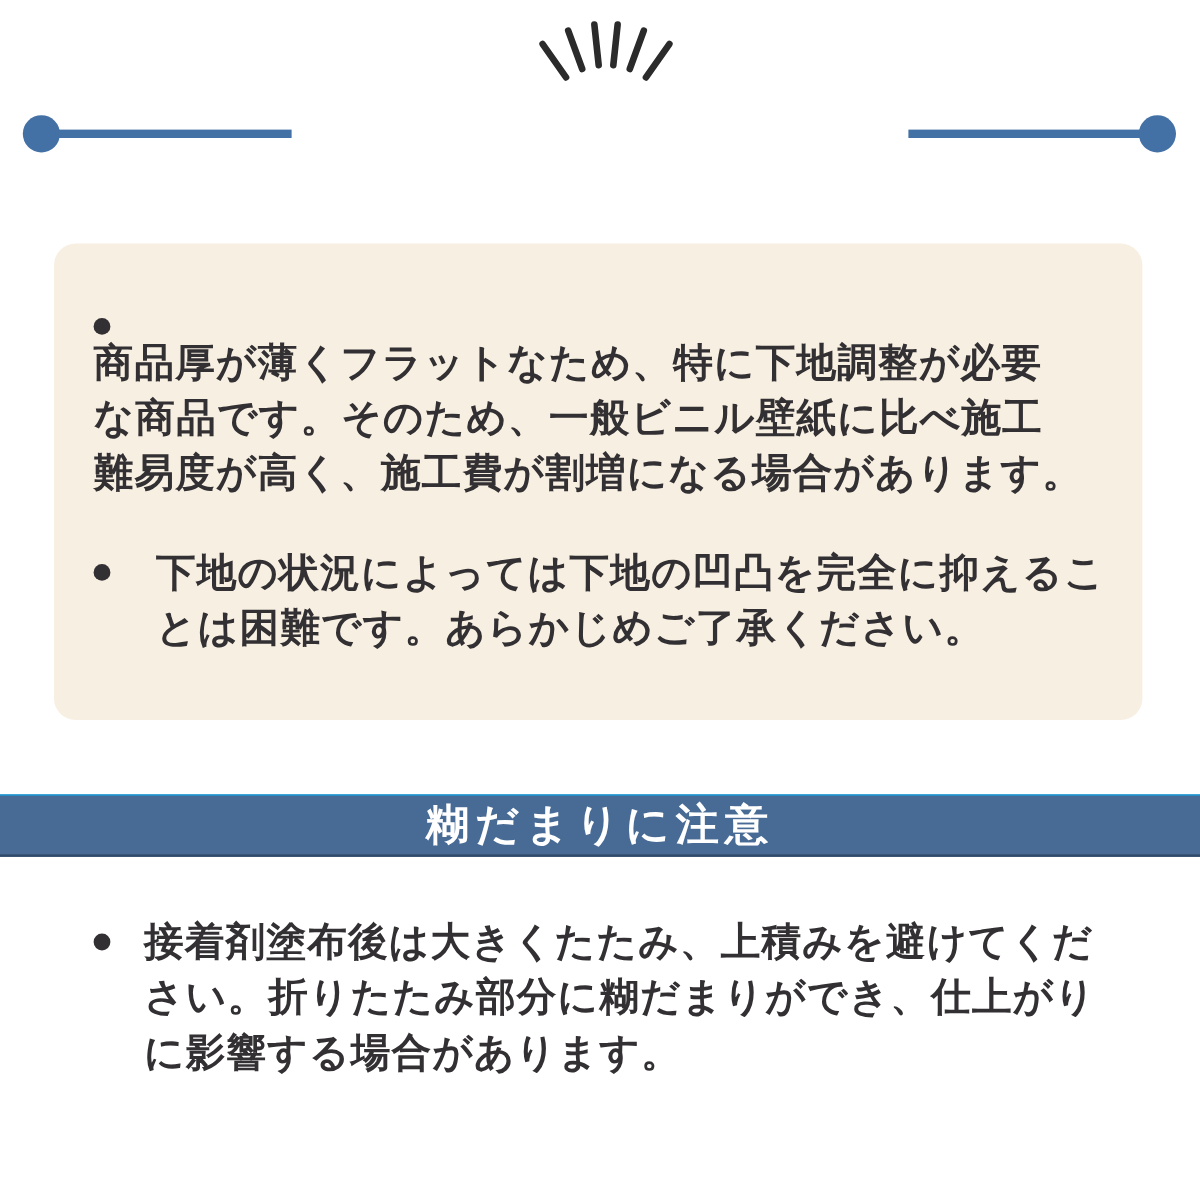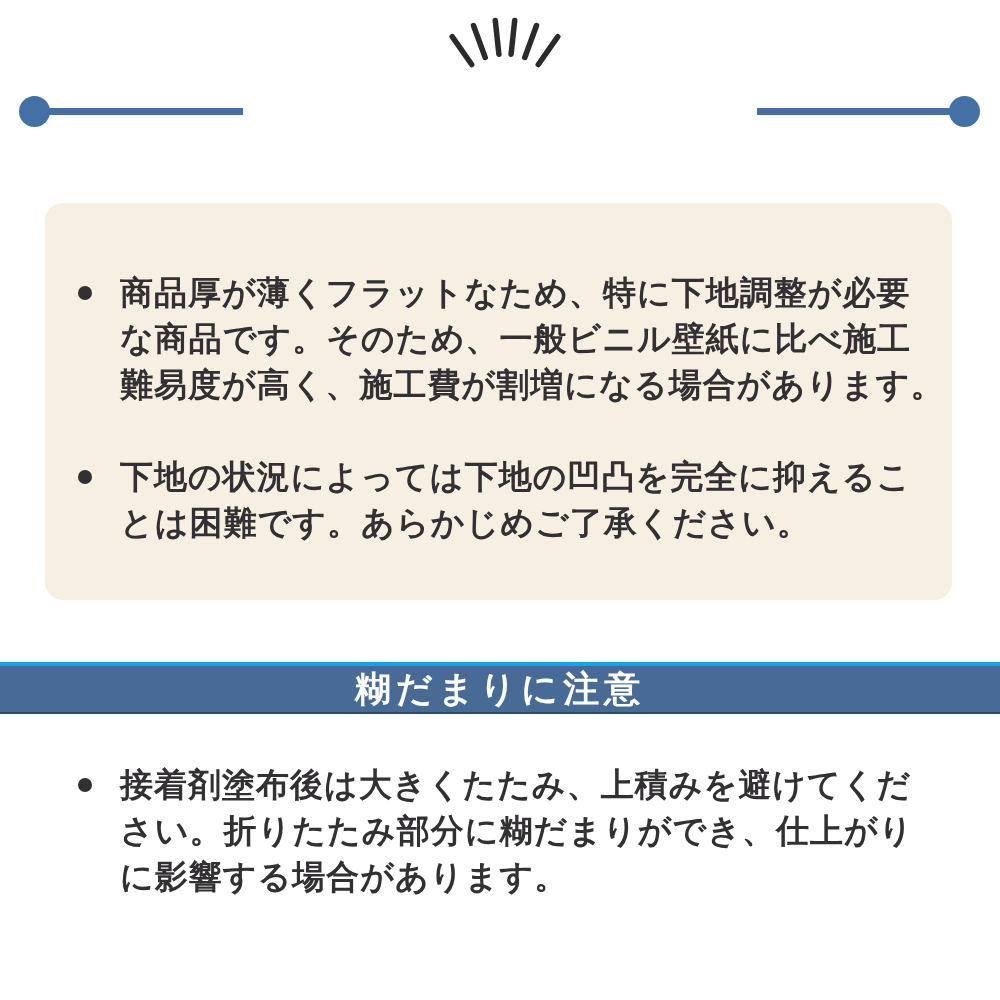--- a/index.html
+++ b/index.html
@@ -86,33 +86,33 @@
     background: #333033;
   }
   .bullet-text {
     font-size: 33px;
     line-height: 46px;
     font-weight: 700;
     letter-spacing: 1px;
     color: #333033;
     white-space: pre-line;
   }
-  .bullet-item.in-box-1 { left: 33px; top: 67px; }
-  .bullet-item.in-box-2 { left: 33px; top: 251px; }
+  .bullet-item.in-box-1 { left: 33px; top: 46px; flex-direction: column; }
+  .bullet-item.in-box-2 { left: 33px; top: 251px; gap: 10px; }
   .bullet-item.bottom-1 { left: 78px; top: 762px; justify-content: space-between; }
 
   
   .banner {
     position: absolute;
     left: 0;
     top: 662px;
     width: 1000px;
     height: 52px;
     background: #476b95;
-    border-top: 4px solid #0ea5e9;
+    border-top: 1px solid #0ea5e9;
     border-bottom: 2px solid #2e4a68;
     display: flex;
     align-items: center;
     justify-content: center;
   }
   .banner-text {
     color: #ffffff;
     font-size: 36px;
     font-weight: 700;
     letter-spacing: 5px;

